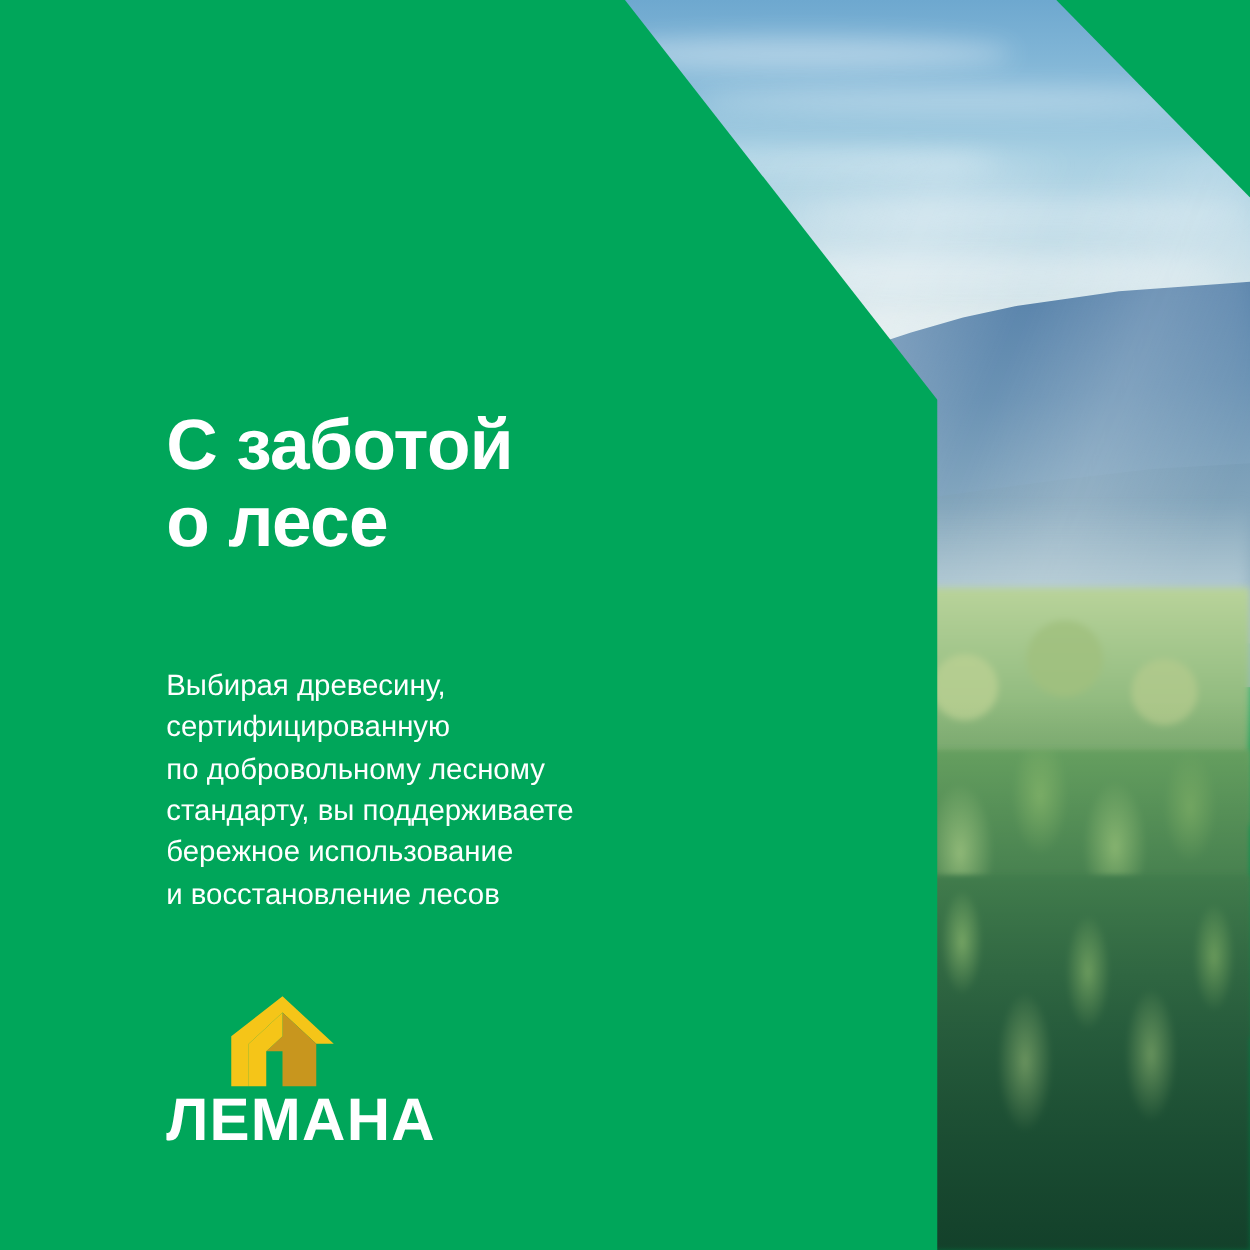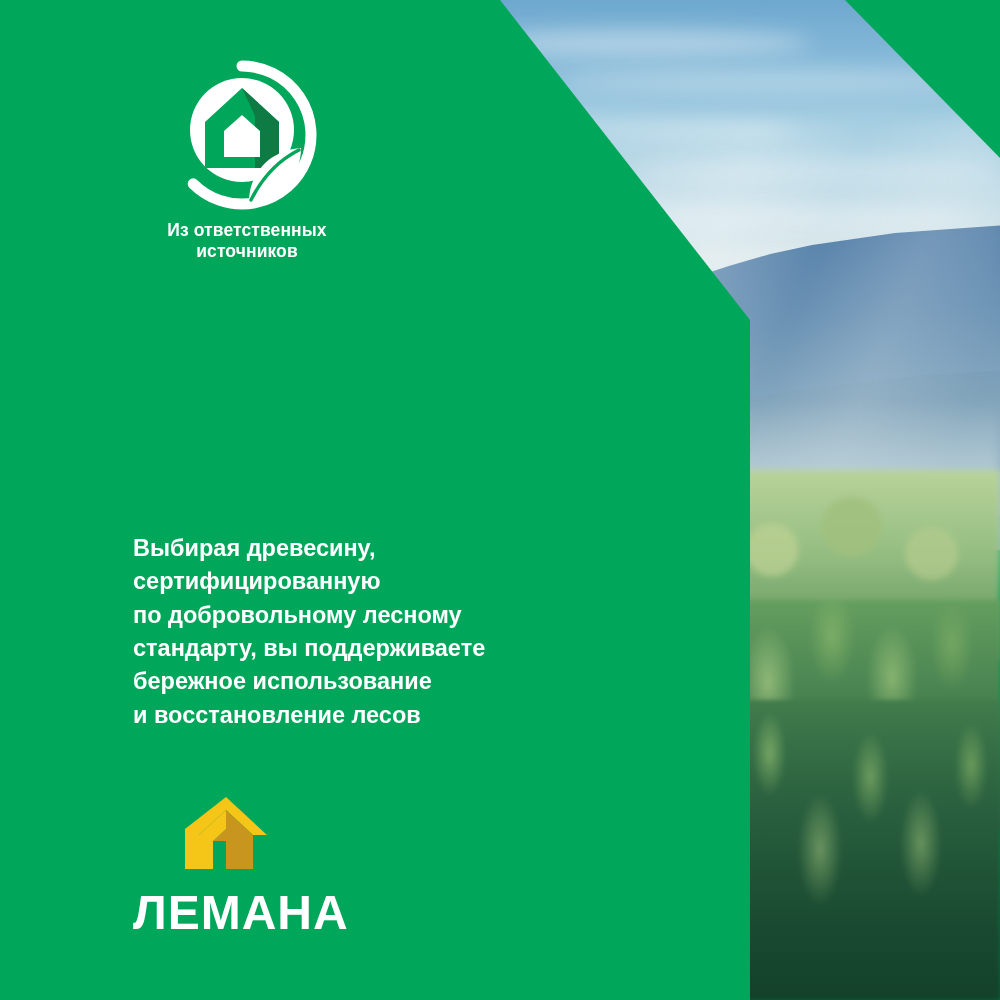--- a/index.html
+++ b/index.html
@@ -241,40 +241,40 @@
     white-space: pre-line;
   }
 
   
   .body-copy {
     position: absolute;
     left: 133px;
     top: 532px;
     color: #ffffff;
     font-size: 23.5px;
-    font-weight: bold;
+    font-weight: normal;
     line-height: 1.42;
     white-space: pre-line;
   }
 
   
   .brand {
     position: absolute;
     left: 133px;
     top: 795px;
     width: 250px;
   }
   .brand-mark {
     width: 86px;
     height: 76px;
     display: block;
     margin-left: 50px;
   }
   .brand-name {
-    margin-top: 18px;
+    margin-top: 2px;
     color: #ffffff;
     font-size: 48px;
     font-weight: bold;
     letter-spacing: 1px;
     line-height: 1;
     text-align: center;
     width: 186px;
   }
   .brand-sub {
     margin-top: 2px;
@@ -309,41 +309,23 @@
     <div class="forest-mid"></div>
     <div class="forest-near"></div>
     <div class="forest-shadow"></div>
   </div>
 
   <div class="green-main"></div>
   <div class="green-corner"></div>
 
   <div class="content">
 
-    <div class="cert">
-      <svg class="cert-mark" viewBox="0 0 150 150">
-
-        <path d="M75 6
-                 A69 69 0 1 1 26.2 123.8" fill="none" stroke="#ffffff" stroke-width="11" stroke-linecap="round"></path>
-
-        <circle cx="75" cy="70" r="52" fill="#ffffff"></circle>
-
-        <path d="M75 28 L112 62 L112 108 L38 108 L38 62 Z" fill="#00A65A"></path>
-
-        <path d="M75 28 L112 62 L112 108 L88 108 L88 56 Z" fill="#0E7B44"></path>
-
-        <path d="M75 55 L93 71 L93 97 L57 97 L57 71 Z" fill="#ffffff"></path>
-
-        <path d="M82 142 C82 112 104 90 134 88 C134 118 112 140 82 142 Z" fill="#ffffff"></path>
-        <path d="M84 140 C96 116 112 100 132 90" fill="none" stroke="#00A65A" stroke-width="3.4" stroke-linecap="round"></path>
-      </svg>
-      <div class="cert-caption">Из ответственных
-источников</div>
-    </div>
-
+
+    <div class="headline">С заботой
+о лесе</div>
 
     <div class="body-copy">Выбирая древесину,
 сертифицированную
 по добровольному лесному
 стандарту, вы поддерживаете
 бережное использование
 и восстановление лесов</div>
 
     <div class="brand">
       <svg class="brand-mark" viewBox="0 0 86 76">

